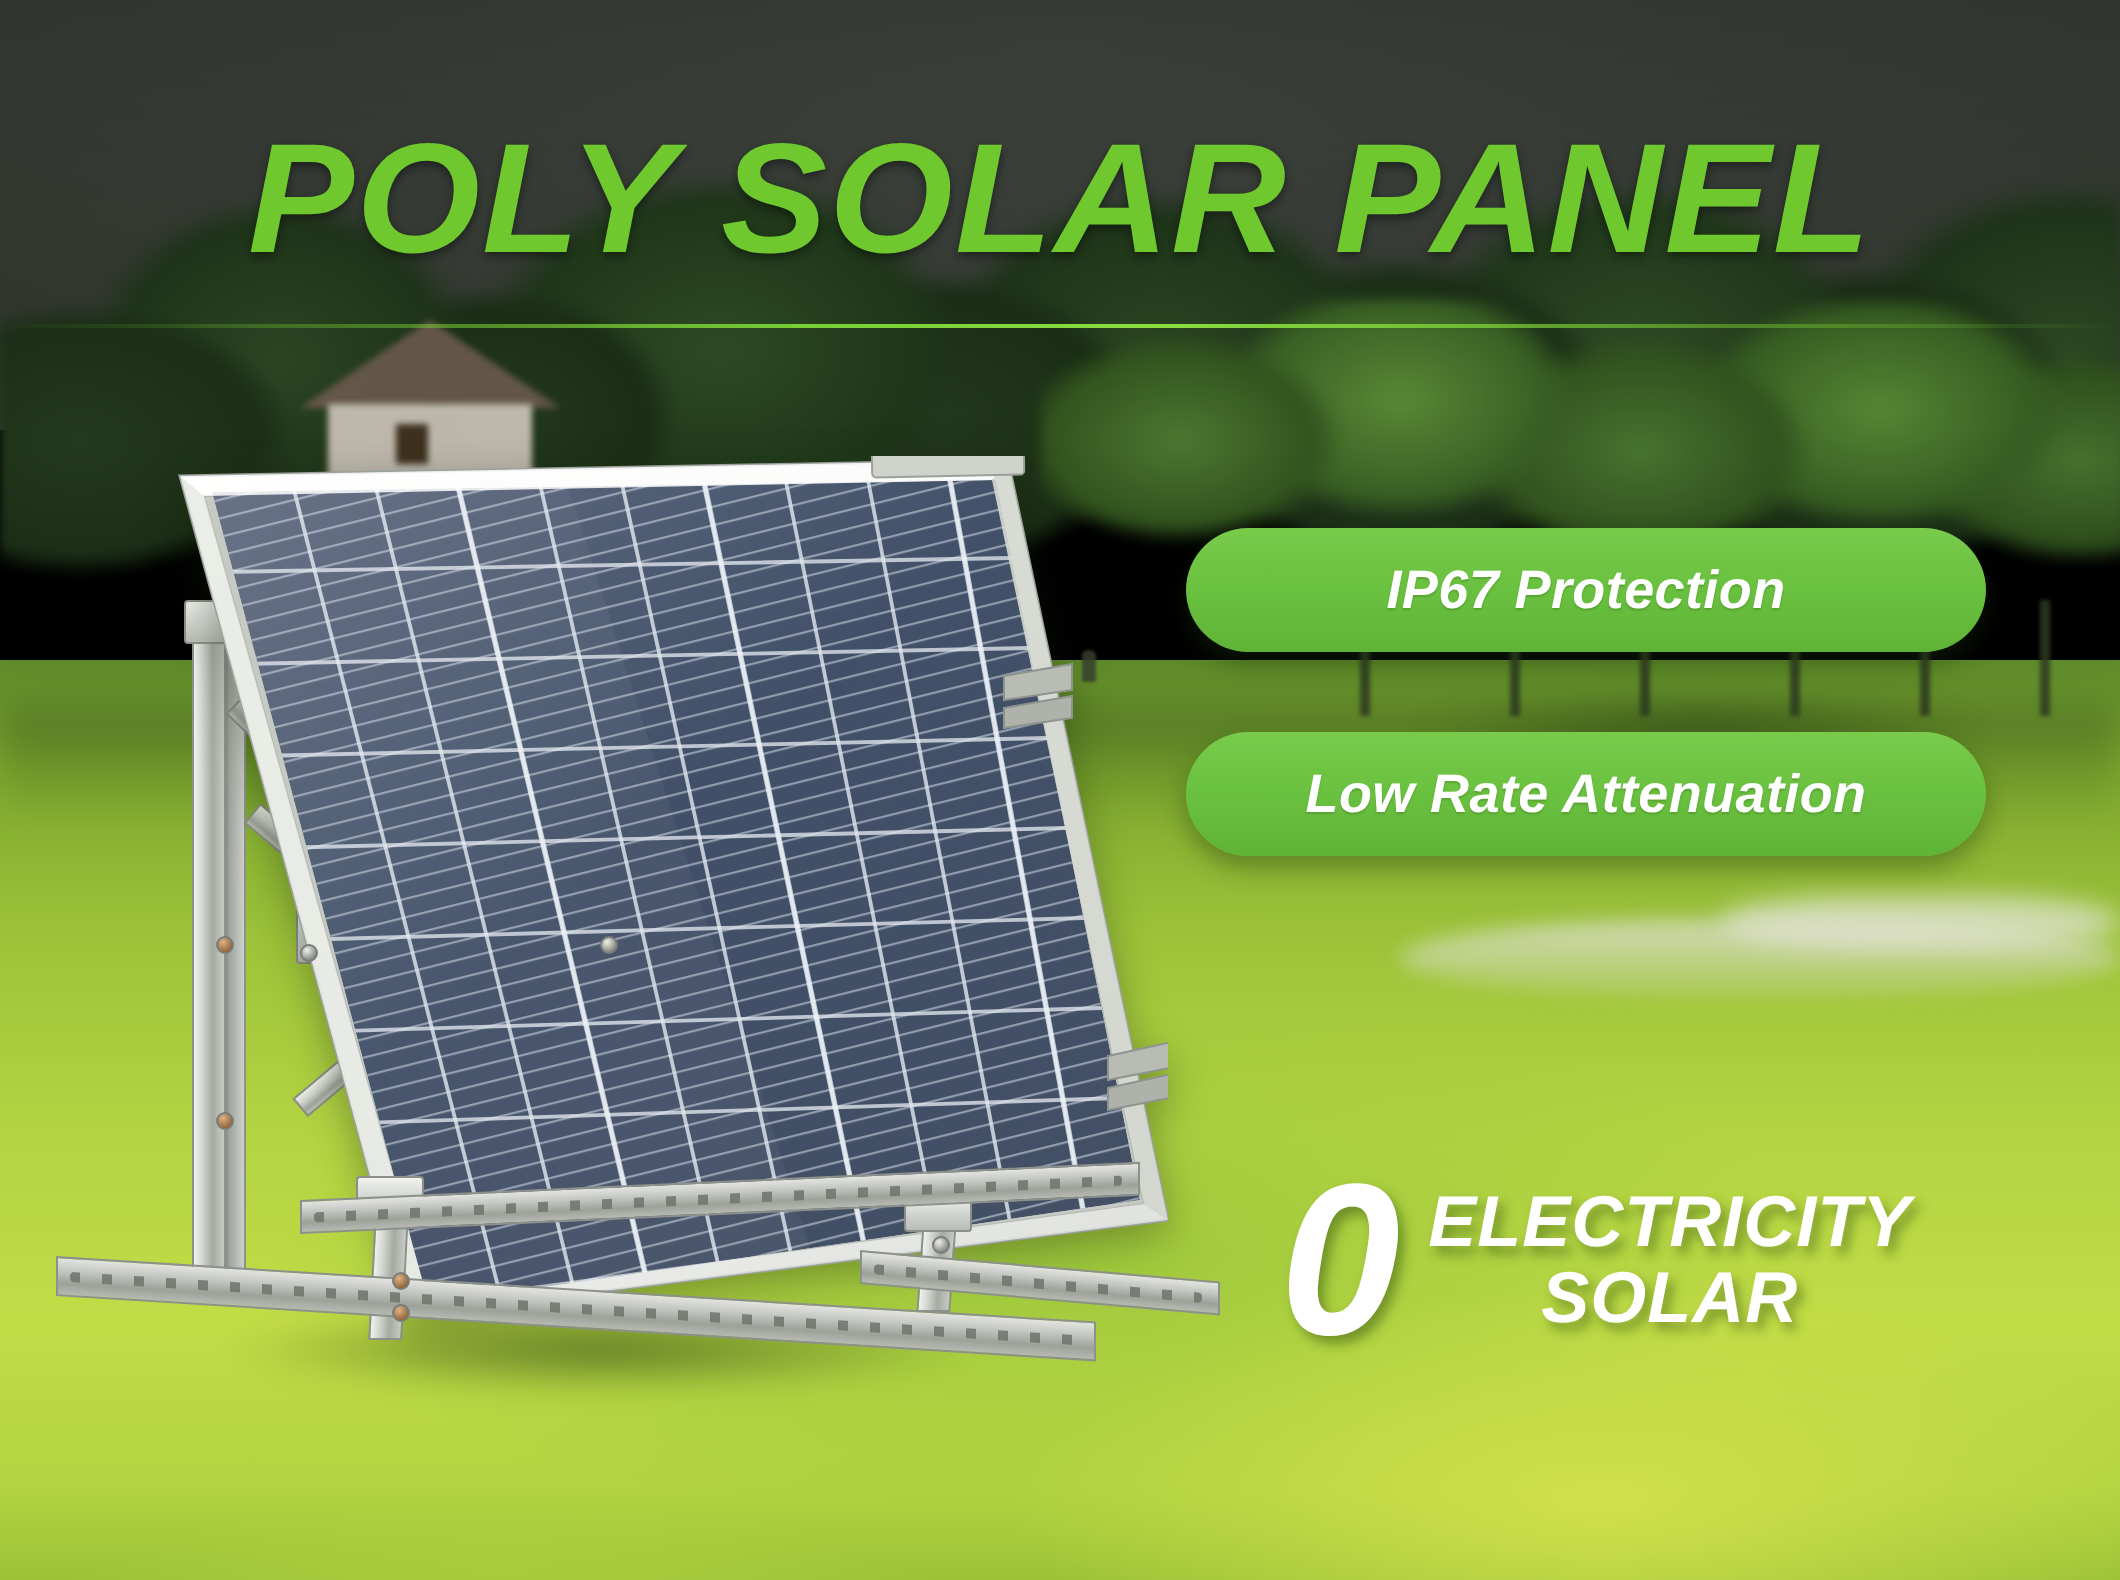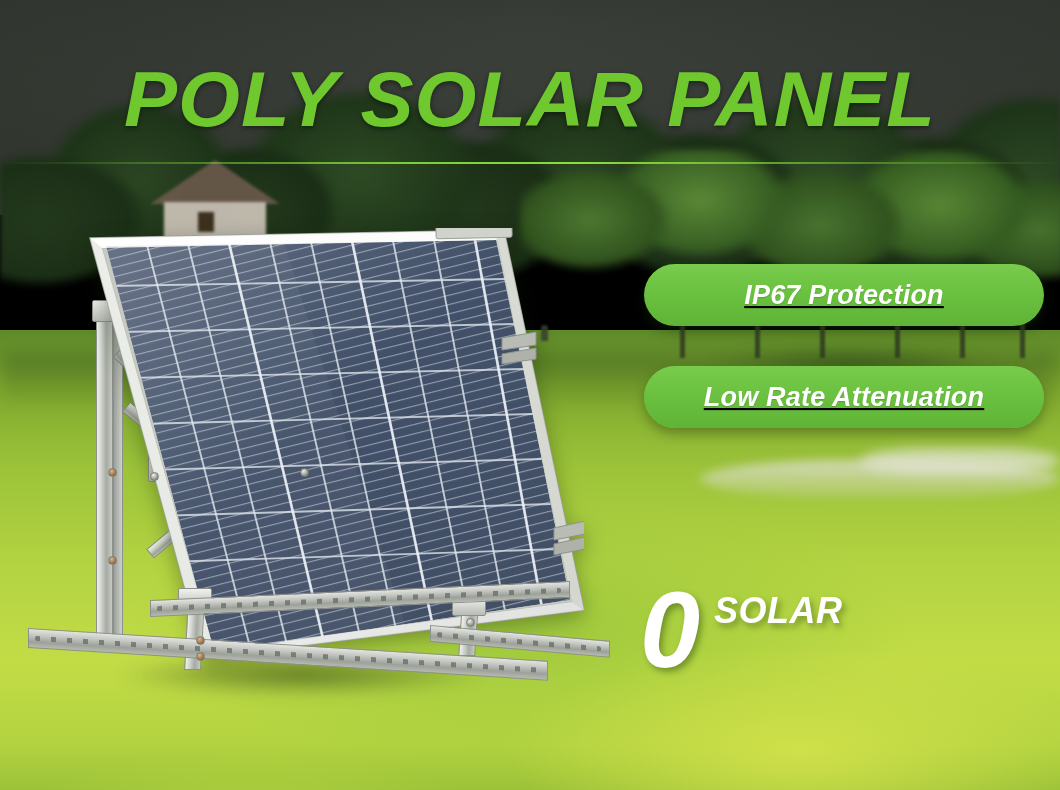--- a/index.html
+++ b/index.html
@@ -214,21 +214,21 @@
   }
 
   
   .panel-wrap{
     position:absolute; left:84px; top:228px; width:500px; height:430px;
     filter:drop-shadow(0 6px 10px rgba(20,35,10,.35));
   }
   .panel-svg{ width:500px; height:430px; display:block; }
 
   
-  .badges{ position:absolute; left:644px; top:264px; width:400px;text-decoration:underline; }
+  .badges{ position:absolute; left:593px; top:264px; width:400px; }
   .badge{
     position:relative;
     height:62px; margin-bottom:40px;
     border-radius:34px;
     background:linear-gradient(180deg,#79cb4c 0%,#6bc140 45%,#5fb437 100%);
     box-shadow:0 6px 12px rgba(25,50,10,.38);
     display:flex; align-items:center; justify-content:center;
   }
   .badge span{
     color:#ffffff; font-size:27px; font-weight:bold; font-style:italic;
@@ -416,17 +416,18 @@
       <span>IP67 Protection</span>
     </div>
     <div class="badge">
       <span>Low Rate Attenuation</span>
     </div>
   </div>
 
   <div class="zero-block">
     <div class="zero-num">0</div>
     <div class="zero-text">
+      <div class="l1">ELECTRICITY</div>
       <div class="l2">SOLAR</div>
     </div>
   </div>
 
 </div>
 
 </body></html>

